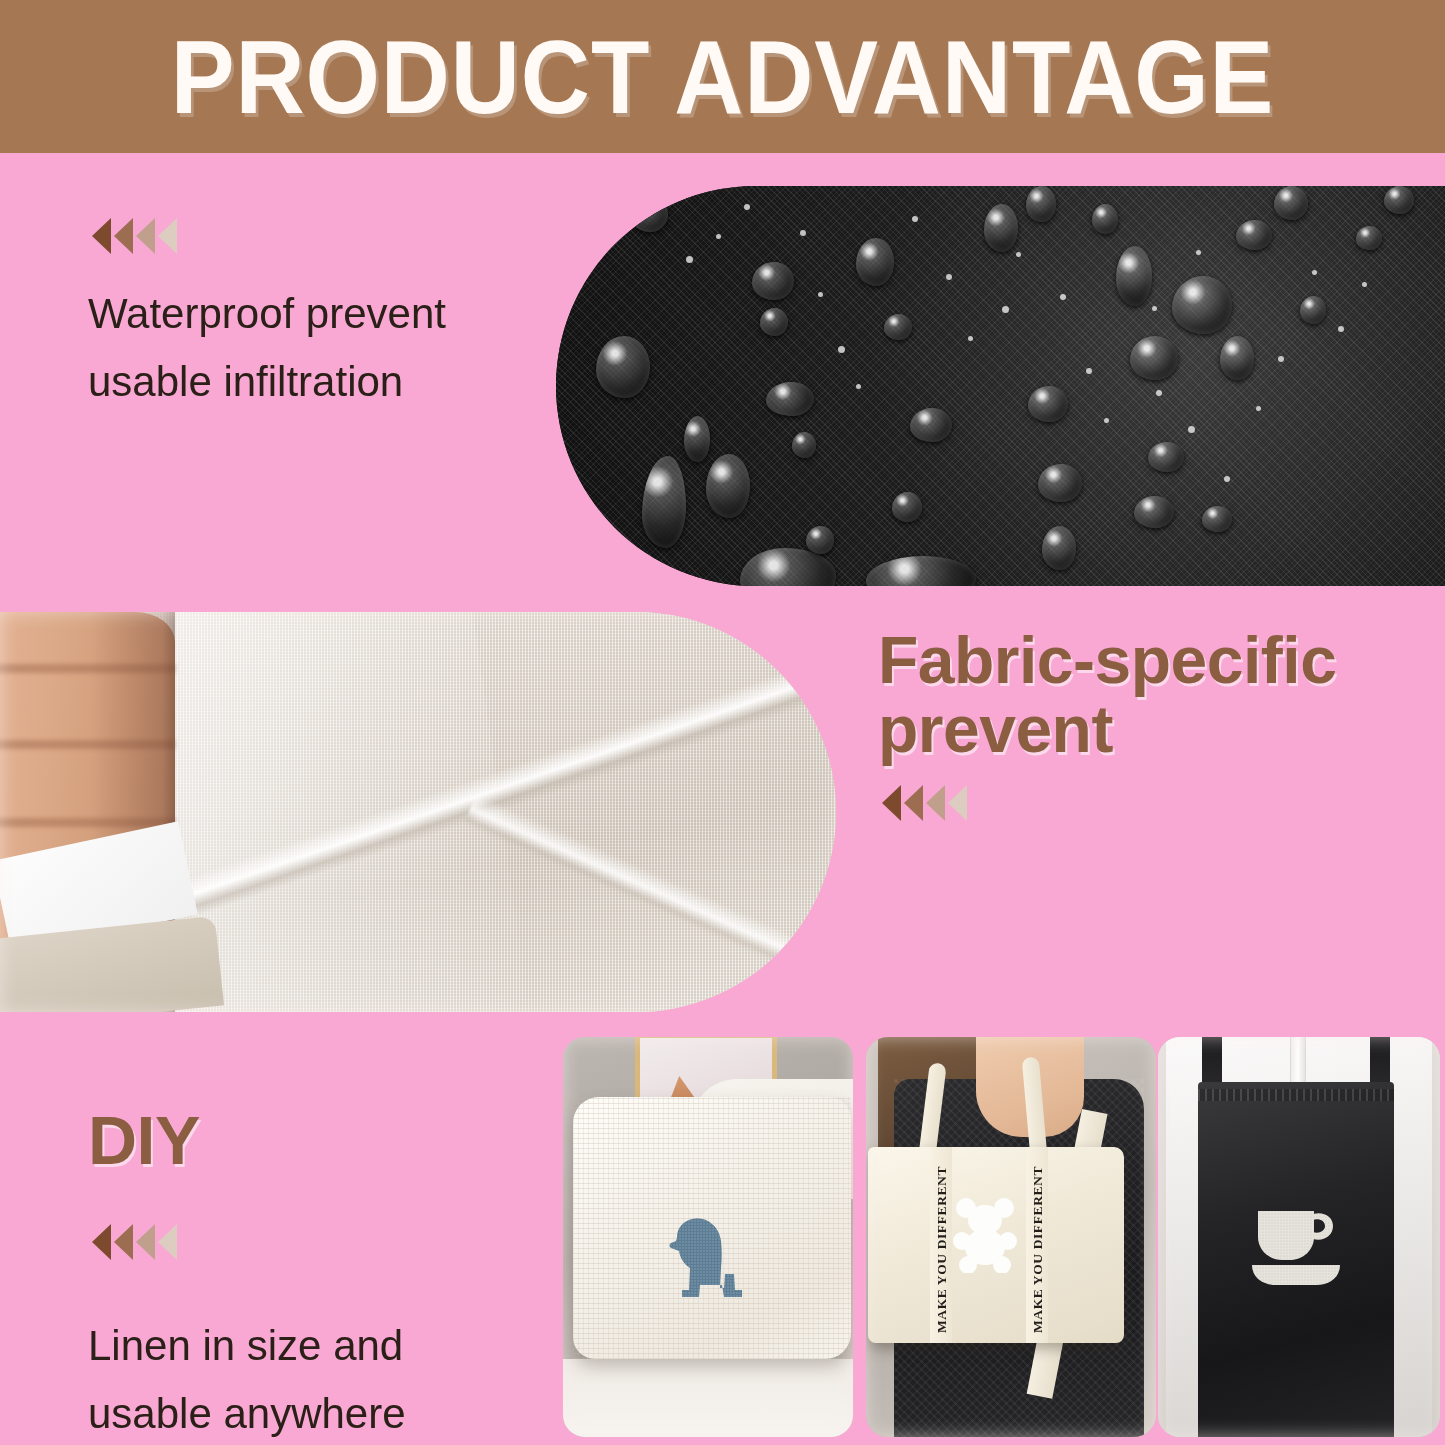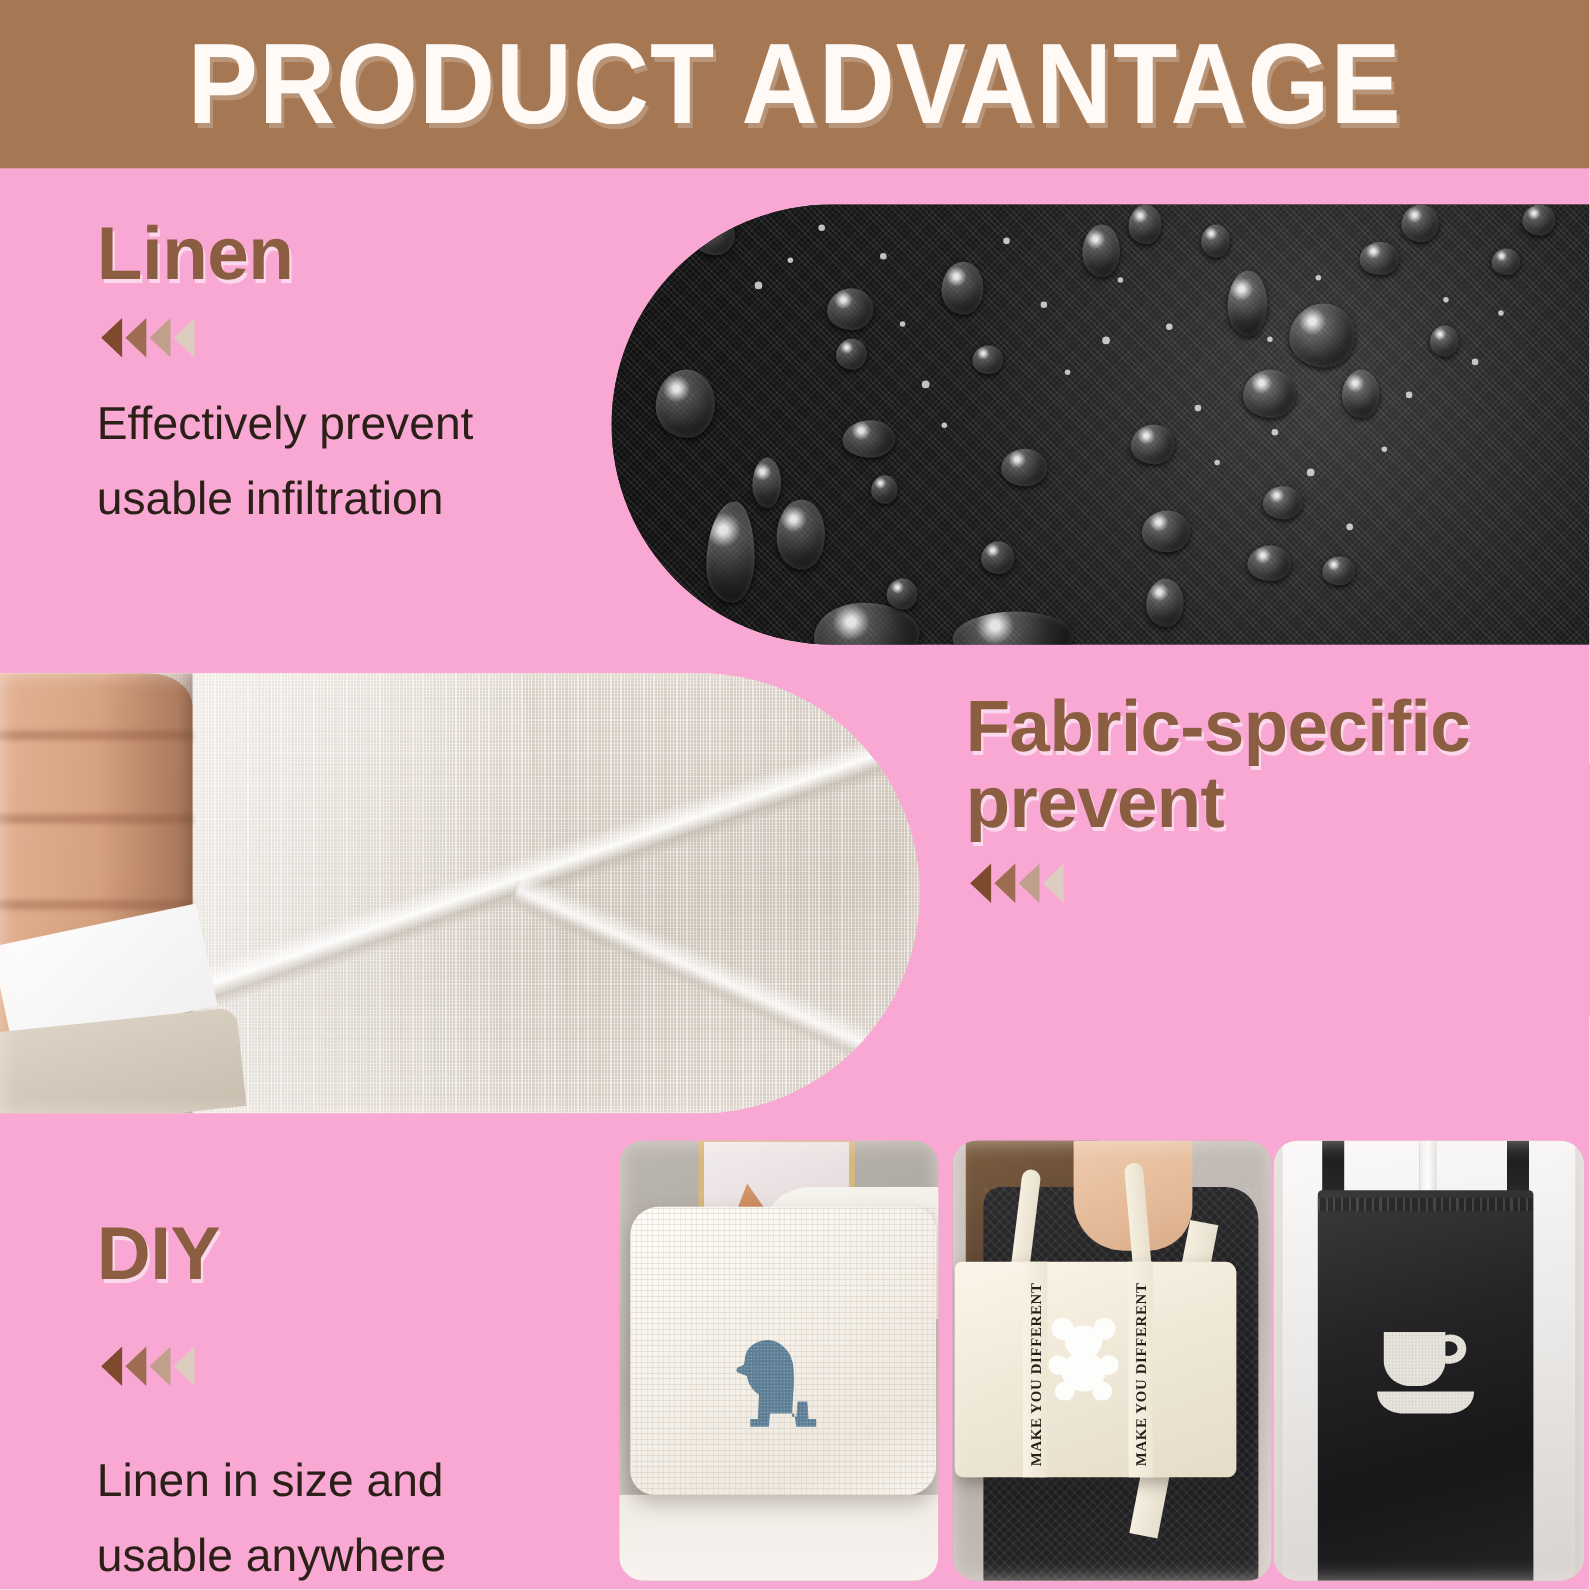--- a/index.html
+++ b/index.html
@@ -343,29 +343,28 @@
 <body>
 
 <div id="poster">
 
   <div id="banner">
     <div id="banner-title">PRODUCT ADVANTAGE</div>
   </div>
 
   <div class="block" style="left:88px; top:196px; width:460px;">
     <div class="headline">
-      <div>Linen</div>
     </div>
     <div class="chevrons">
       <span class="chev c1"></span>
       <span class="chev c2"></span>
       <span class="chev c3"></span>
       <span class="chev c4"></span>
     </div>
-    <div class="desc">Effectively prevent</div>
+    <div class="desc">Waterproof prevent</div>
     <div class="desc">usable infiltration</div>
   </div>
 
   <div id="photo-waterproof">
     <div class="wp-base"></div>
     <div class="wp-weave"></div>
 
     <div class="drop" style="left:40px;  top:150px; width:54px; height:62px;"></div>
     <div class="drop" style="left:86px;  top:270px; width:44px; height:92px; border-radius:60% 40% 45% 55% / 65% 55% 45% 35%;"></div>
     <div class="drop" style="left:128px; top:230px; width:26px; height:46px;"></div>

